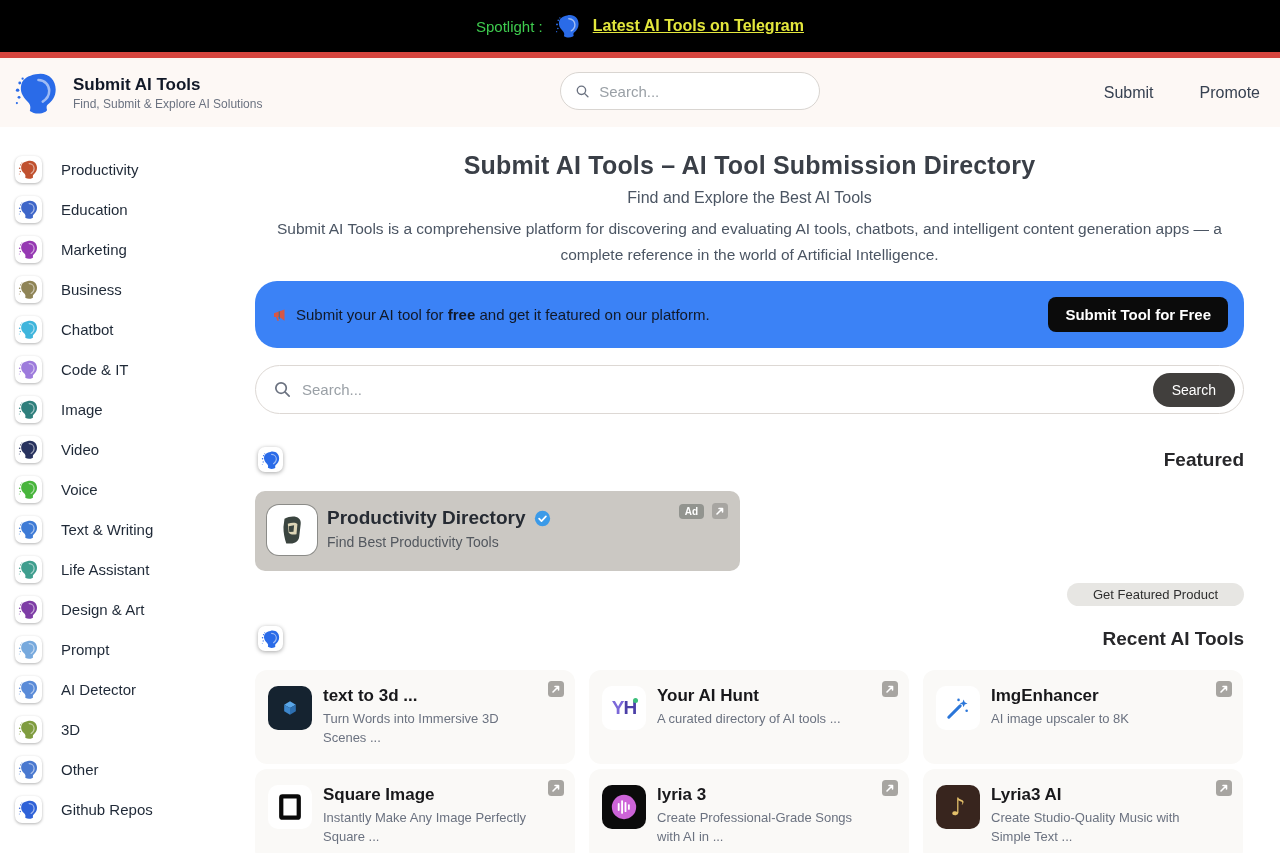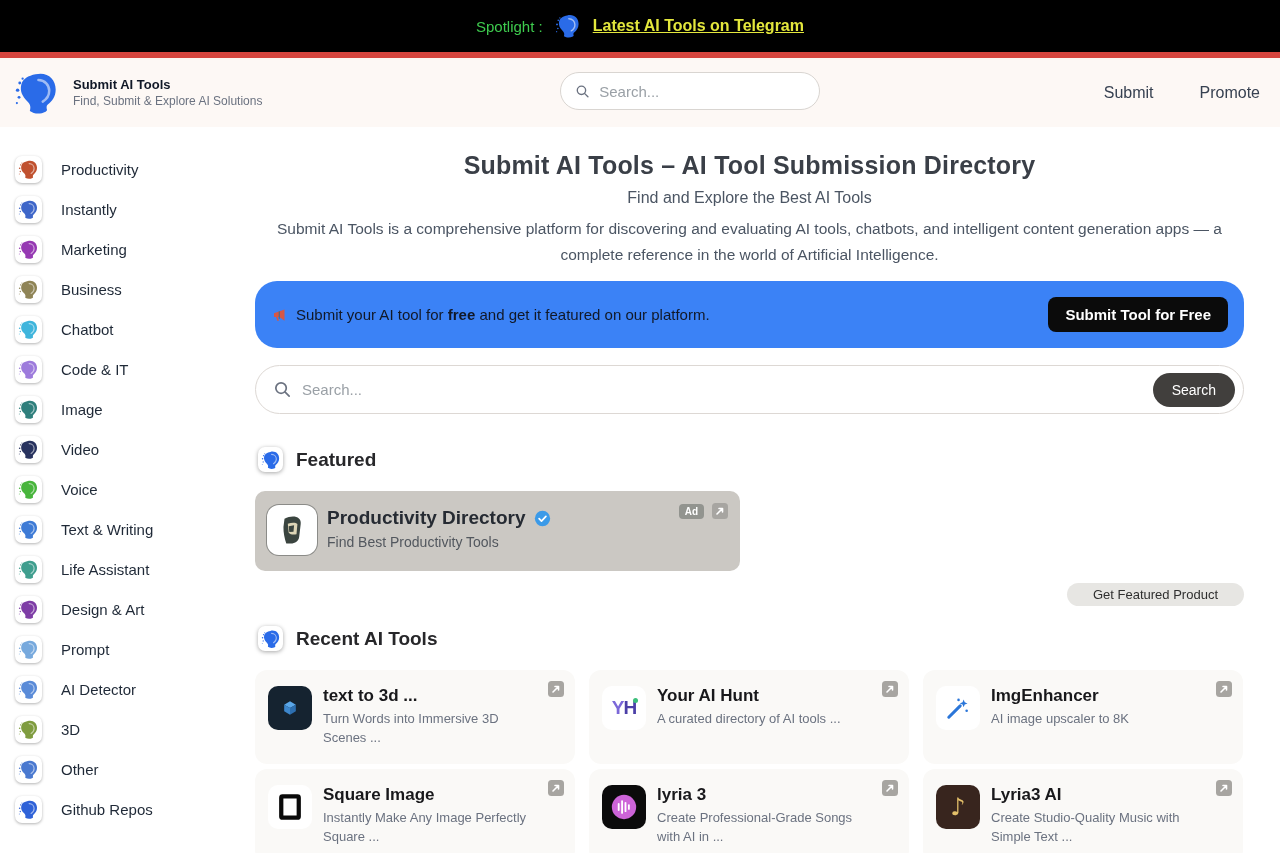--- a/index.html
+++ b/index.html
@@ -10,21 +10,21 @@
   .topbar { height:52px; background:#000; display:flex; align-items:center; justify-content:center; gap:12px; }
   .topbar .spot { color:#3ecb4e; font-size:15px; }
   .topbar .head-ico { width:26px; height:26px; }
   .topbar a { color:#e3e73c; font-weight:700; font-size:16px; text-decoration:underline; cursor:pointer; }
   .red-bar { height:6px; background:#d6453e; }
 
   
   .header { height:69px; background:#fdf8f5; display:flex; align-items:center; padding:0 14px; position:relative; }
   .brand { display:flex; align-items:center; gap:13px; }
   .brand .head-ico { width:46px; height:46px; }
-  .brand-title { font-size:13px; font-weight:700; color:#111827; }
+  .brand-title { font-size:17px; font-weight:700; color:#111827; }
   .brand-tag { font-size:12px; color:#6b7280; margin-top:2px; }
   .hsearch { position:absolute; left:560px; top:14px; width:260px; height:38px; background:#fff;
     border:1px solid #d9d5d1; border-radius:19px; display:flex; align-items:center; gap:9px; padding:0 14px; }
   .hsearch input { border:none; outline:none; background:transparent; font-size:15px; color:#374151; width:100%;
     font-family:"Liberation Sans", sans-serif; }
   .hsearch input::placeholder { color:#9aa0a6; }
   .hnav { margin-left:auto; display:flex; gap:46px; padding-right:6px; }
   .hnav a { font-size:16px; color:#374151; cursor:pointer; text-decoration:none; }
 
   .layout { display:flex; }
@@ -52,21 +52,21 @@
     padding:9px 17px; border-radius:8px; border:none; cursor:pointer; font-family:"Liberation Sans", sans-serif; }
 
   .big-search { display:flex; align-items:center; gap:10px; background:#fff; border:1px solid #ddd8d4;
     border-radius:26px; height:49px; padding:0 8px 0 17px; margin-bottom:33px; }
   .big-search input { flex:1; border:none; outline:none; font-size:15px; color:#374151; background:transparent;
     font-family:"Liberation Sans", sans-serif; }
   .big-search input::placeholder { color:#9aa0a6; }
   .big-search button { background:#413f3d; color:#fff; border:none; border-radius:20px; padding:9px 19px;
     font-size:14px; cursor:pointer; font-family:"Liberation Sans", sans-serif; }
 
-  .section-head { display:flex; align-items:center; gap:13px; margin-bottom:19px; padding-left:3px; }
+  .section-head { display:flex; align-items:center; gap:6px; margin-bottom:19px; padding-left:3px;justify-content:space-between; }
   .section-head .head-box { width:25px; height:25px; border-radius:7px; background:#fff;
     box-shadow:0 1px 4px rgba(0,0,0,.35); display:flex; align-items:center; justify-content:center; }
   .section-head .head-box svg { width:20px; height:20px; }
   .section-title { font-size:19px; font-weight:600; color:#27272a; }
 
   .featured-card { width:485px; min-height:80px; background:#cbc8c3; border-radius:10px; padding:16px 14px;
     position:relative; display:flex; gap:12px; cursor:pointer; }
   .feat-logo { width:46px; height:46px; background:#fff; border-radius:10px; box-shadow:0 0 0 2px #fff, 0 0 0 3px #8b8b88;
     display:flex; align-items:center; justify-content:center; flex:none; }
   .feat-logo svg { width:36px; height:36px; }
@@ -166,21 +166,21 @@
           </span>
           <span class="side-label">Productivity</span>
         </div>
 
         <div class="side-item">
           <span class="side-ico" style="color: rgb(62, 102, 201);">
             <svg>
               <use href="#head-sym"></use>
             </svg>
           </span>
-          <span class="side-label">Instantly</span>
+          <span class="side-label">Education</span>
         </div>
 
         <div class="side-item">
           <span class="side-ico" style="color: rgb(150, 57, 179);">
             <svg>
               <use href="#head-sym"></use>
             </svg>
           </span>
           <span class="side-label">Marketing</span>
         </div>

